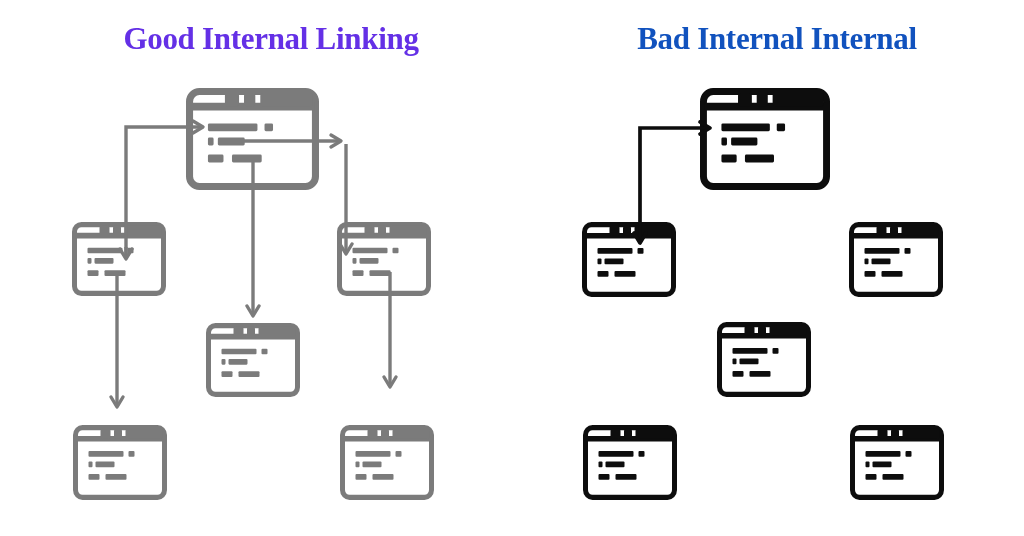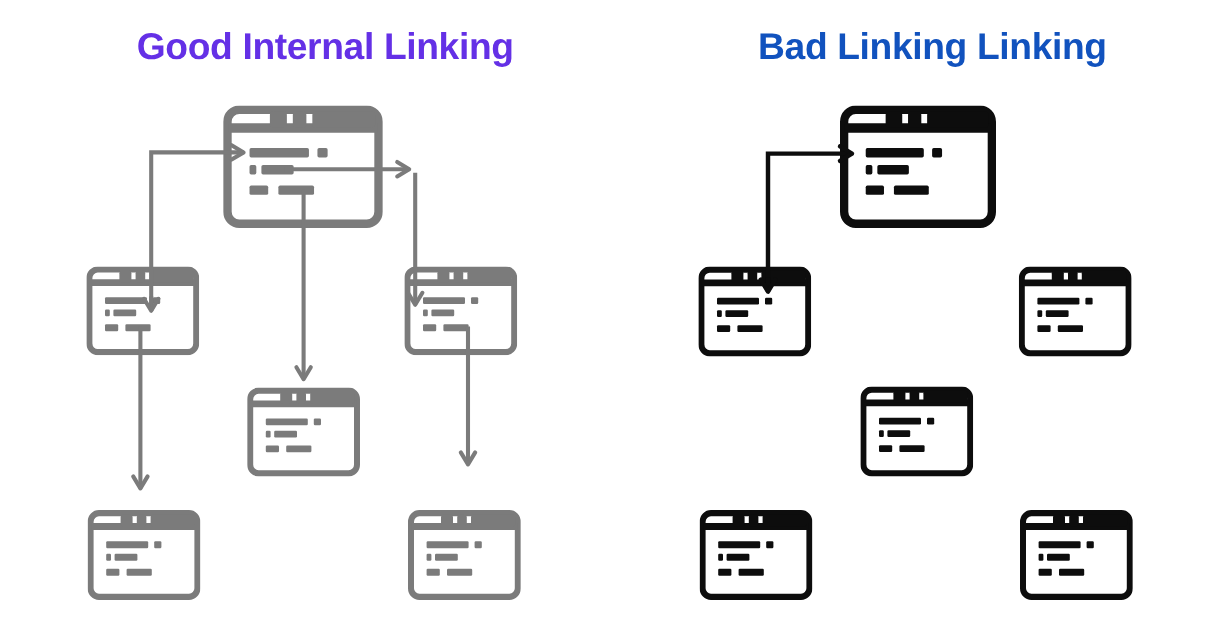--- a/index.html
+++ b/index.html
@@ -2,21 +2,21 @@
 <html><head>
 <meta charset="utf-8">
 <style>
   html, body { margin: 0; padding: 0; background: #ffffff; }
   .canvas {
     position: relative;
     width: 1024px;
     height: 536px;
     background: #ffffff;
     overflow: hidden;
-    font-family: Liberation Sans, sans-serif;
+    font-family: Liberation Serif, serif;
   }
   .title {
     position: absolute;
     top: 21px;
     font-size: 31px;
     font-weight: 700;
     letter-spacing: -0.3px;
     text-align: center;
     white-space: nowrap;
   }
@@ -27,21 +27,21 @@
   .b { color: #0d0d0d; }
   .alink-g { stroke: #7b7b7b; stroke-width: 3.4; fill: none; }
   .alink-b { stroke: #0d0d0d; stroke-width: 3.7; fill: none; }
 </style>
 </head>
 <body>
 
 <div class="canvas">
 
   <div class="title good">Good Internal Linking</div>
-  <div class="title bad">Bad Linking Linking</div>
+  <div class="title bad">Bad Internal Internal</div>
 
   <svg class="diagram" width="1024" height="536" viewBox="0 0 1024 536">
     <defs>
 
       <symbol id="bw" viewBox="0 0 94 72" preserveAspectRatio="none">
         <rect x="2.5" y="2.5" width="89" height="67" rx="7" fill="#ffffff" stroke="currentColor" stroke-width="5"></rect>
         <line x1="3" y1="13.2" x2="91" y2="13.2" stroke="currentColor" stroke-width="5.5"></line>
         <rect x="27.5" y="3.5" width="10" height="9.5" rx="2" fill="currentColor"></rect>
         <rect x="41" y="3.5" width="8" height="9.5" rx="2" fill="currentColor"></rect>
         <rect x="52.5" y="3.5" width="37" height="9.5" rx="2" fill="currentColor"></rect>

